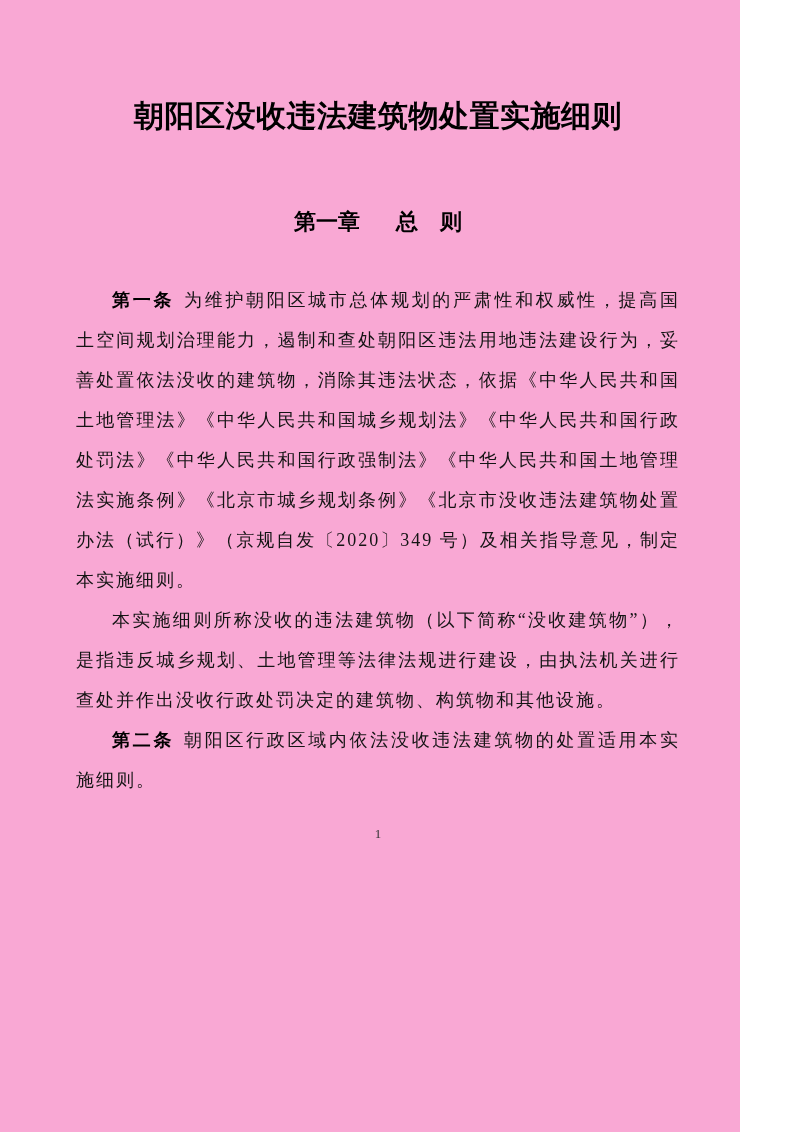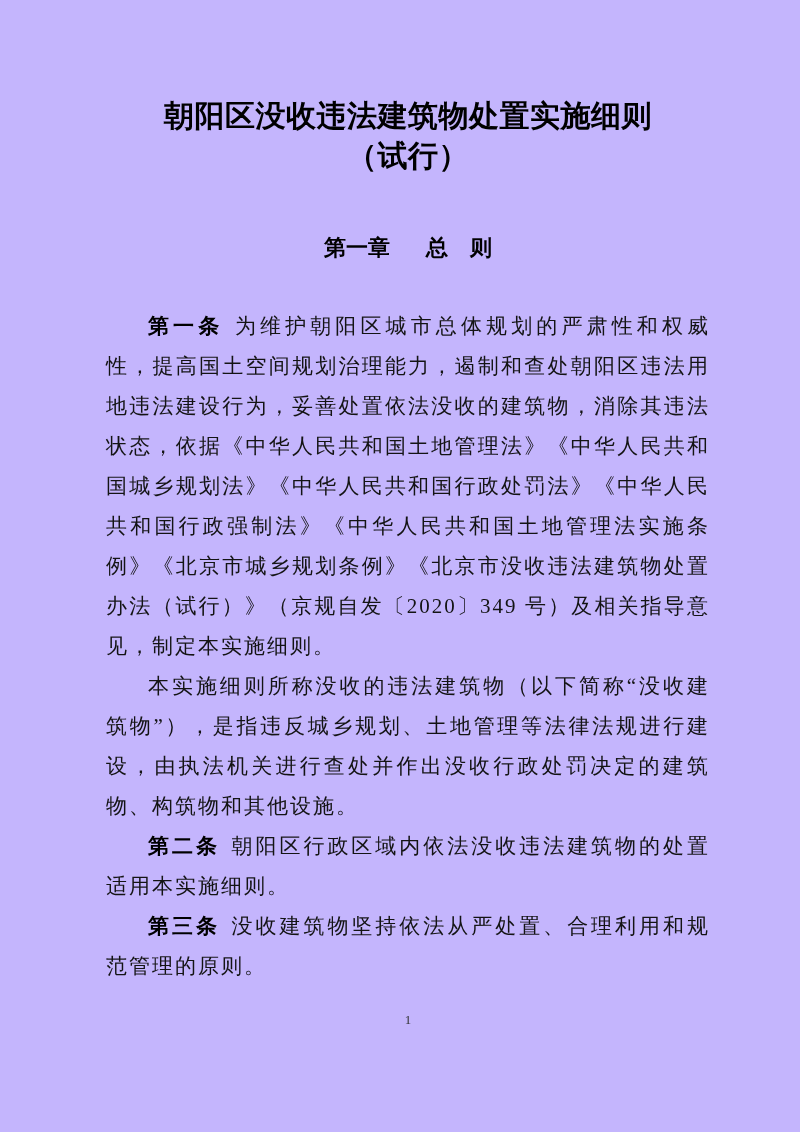--- a/index.html
+++ b/index.html
@@ -1,53 +1,53 @@
 <!DOCTYPE html>
 <html><head>
 <meta charset="utf-8">
 <style>
   * { margin: 0; padding: 0; box-sizing: border-box; }
   html, body { background: #ffffff; }
   .page {
     position: relative;
-    width: 800px;
+    width: 740px;
     height: 1132px;
-    background: #c4b5fd;
+    background: #f9a8d4;
     overflow: hidden;
     font-family: "Liberation Serif", "DejaVu Serif", serif;
     color: #141414;
     padding-left: 16px;
   }
   .content {
     width: 604px;
     margin: 0 auto;
     padding-top: 96px;
   }
   .doc-title {
     text-align: center;
     font-family: "Liberation Serif", "DejaVu Serif", serif;
     font-weight: bold;
     font-size: 30px;
     line-height: 40px;
     color: #000000;
     letter-spacing: 0.5px;
   }
   .chapter-heading {
-    margin-top: 52px;
+    margin-top: 66px;
     margin-bottom: 38px;
     text-align: center;
     font-family: "Liberation Sans", "DejaVu Sans", sans-serif;
     font-weight: bold;
     font-size: 22px;
     line-height: 40px;
     color: #000000;
   }
   .chapter-number { margin-right: 36px; }
   .body-text p {
-    font-size: 21px;
+    font-size: 18px;
     line-height: 40px;
     letter-spacing: 2px;
     text-align: justify;
     text-justify: inter-ideograph;
     text-indent: 2em;
     color: #141414;
   }
   .lead {
     font-family: "Liberation Sans", "DejaVu Sans", sans-serif;
     font-weight: bold;
@@ -64,30 +64,28 @@
   }
 </style>
 </head>
 <body>
 
 <div class="page">
   <div class="content">
 
     <div class="doc-title">
       <div>朝阳区没收违法建筑物处置实施细则</div>
-      <div>（试行）</div>
     </div>
 
     <div class="chapter-heading">
       <span class="chapter-number">第一章</span><span>总　则</span>
     </div>
 
     <div class="body-text">
       <p><span class="lead">第一条</span><span>为维护朝阳区城市总体规划的严肃性和权威性，提高国土空间规划治理能力，遏制和查处朝阳区违法用地违法建设行为，妥善处置依法没收的建筑物，消除其违法状态，依据《中华人民共和国土地管理法》《中华人民共和国城乡规划法》《中华人民共和国行政处罚法》《中华人民共和国行政强制法》《中华人民共和国土地管理法实施条例》《北京市城乡规划条例》《北京市没收违法建筑物处置办法（试行）》（京规自发〔2020〕349 号）及相关指导意见，制定本实施细则。</span></p>
       <p><span>本实施细则所称没收的违法建筑物（以下简称“没收建筑物”），是指违反城乡规划、土地管理等法律法规进行建设，由执法机关进行查处并作出没收行政处罚决定的建筑物、构筑物和其他设施。</span></p>
       <p><span class="lead">第二条</span><span>朝阳区行政区域内依法没收违法建筑物的处置适用本实施细则。</span></p>
-      <p><span class="lead">第三条</span><span>没收建筑物坚持依法从严处置、合理利用和规范管理的原则。</span></p>
     </div>
 
     <div class="page-number">1</div>
 
   </div>
 </div>
 
 </body></html>

